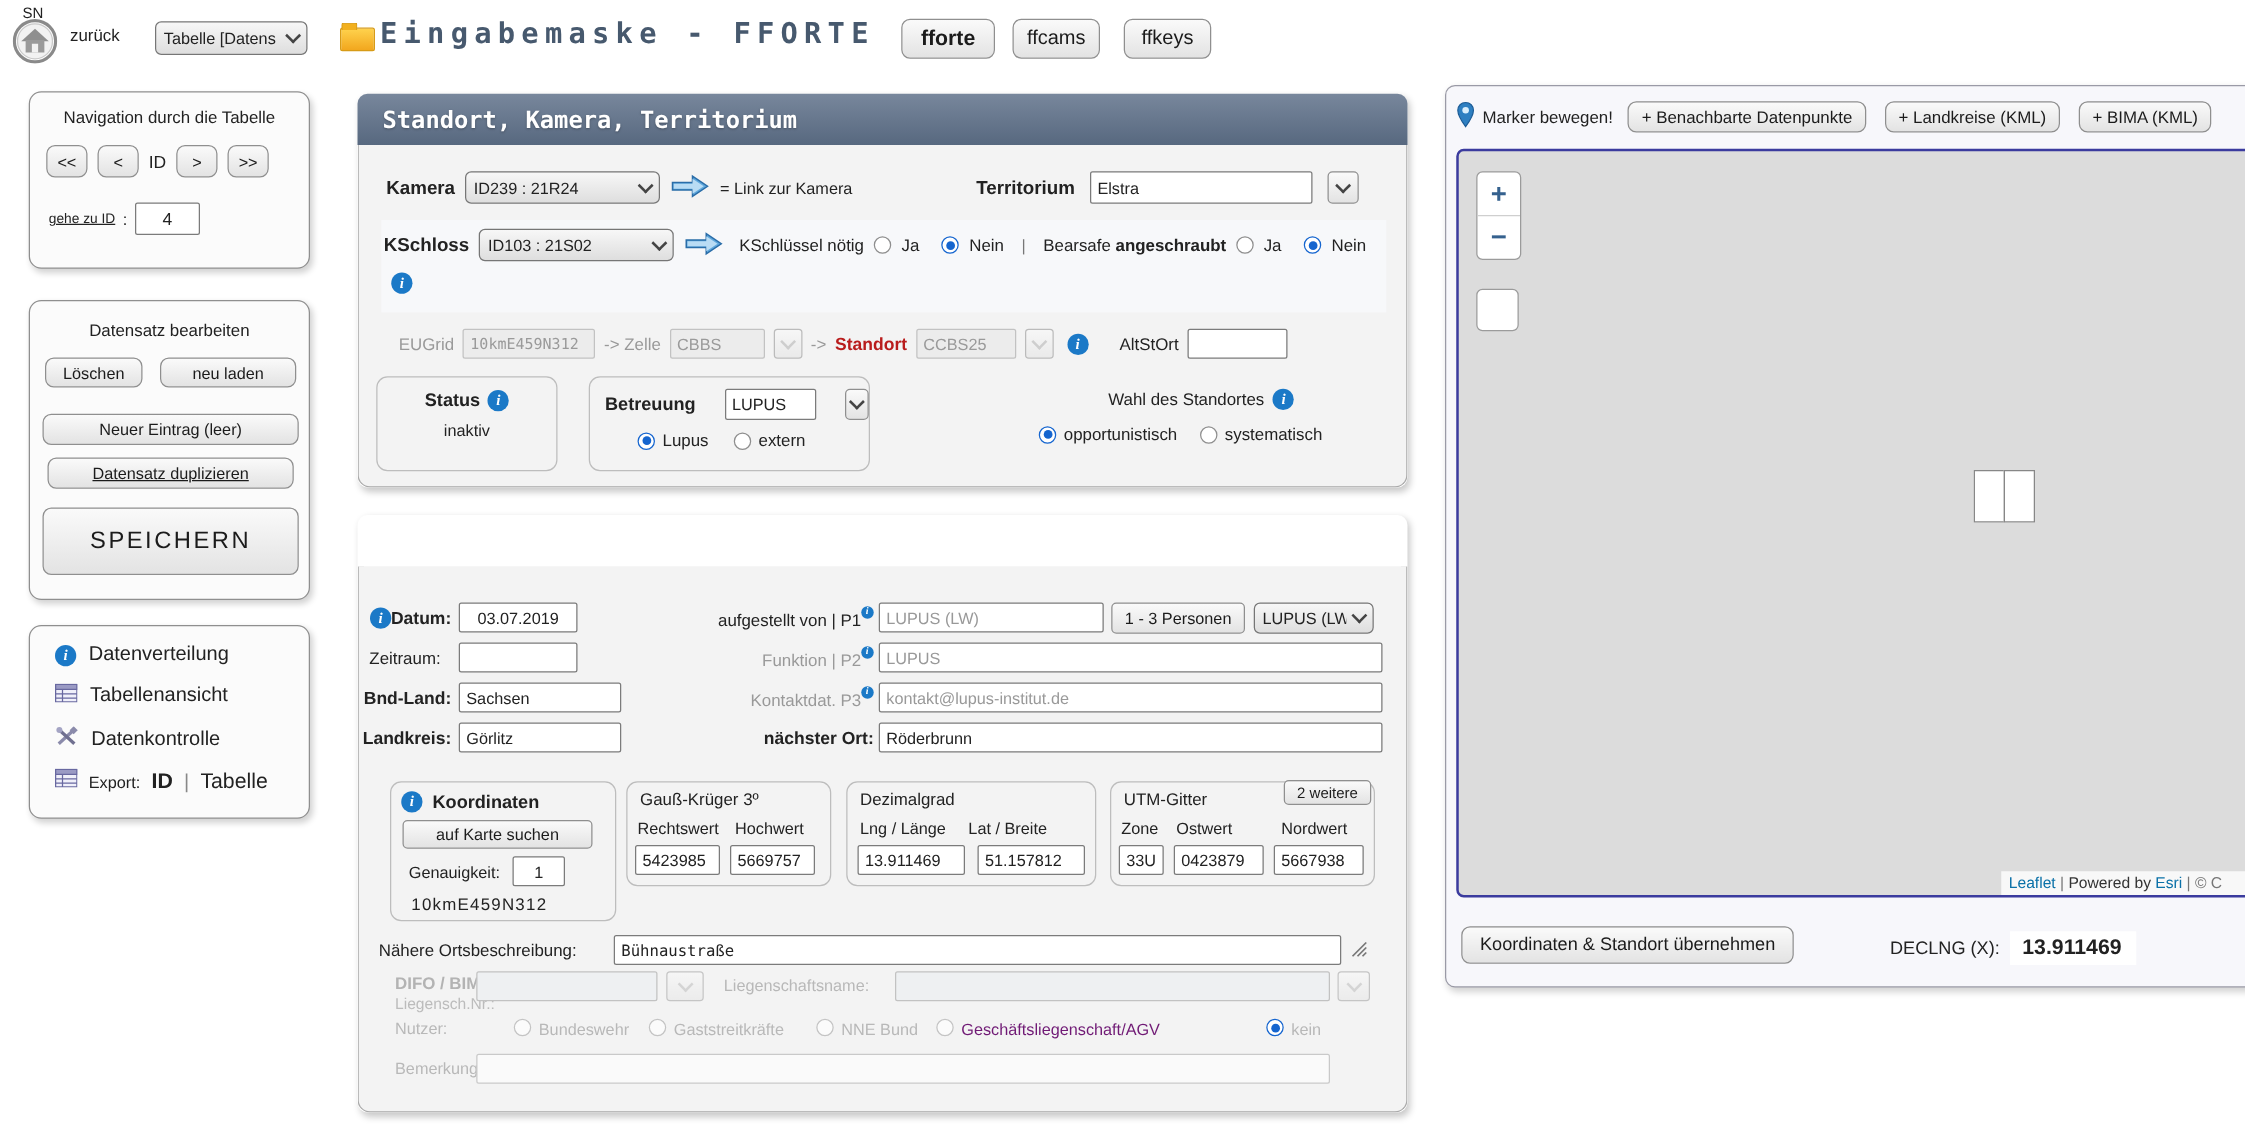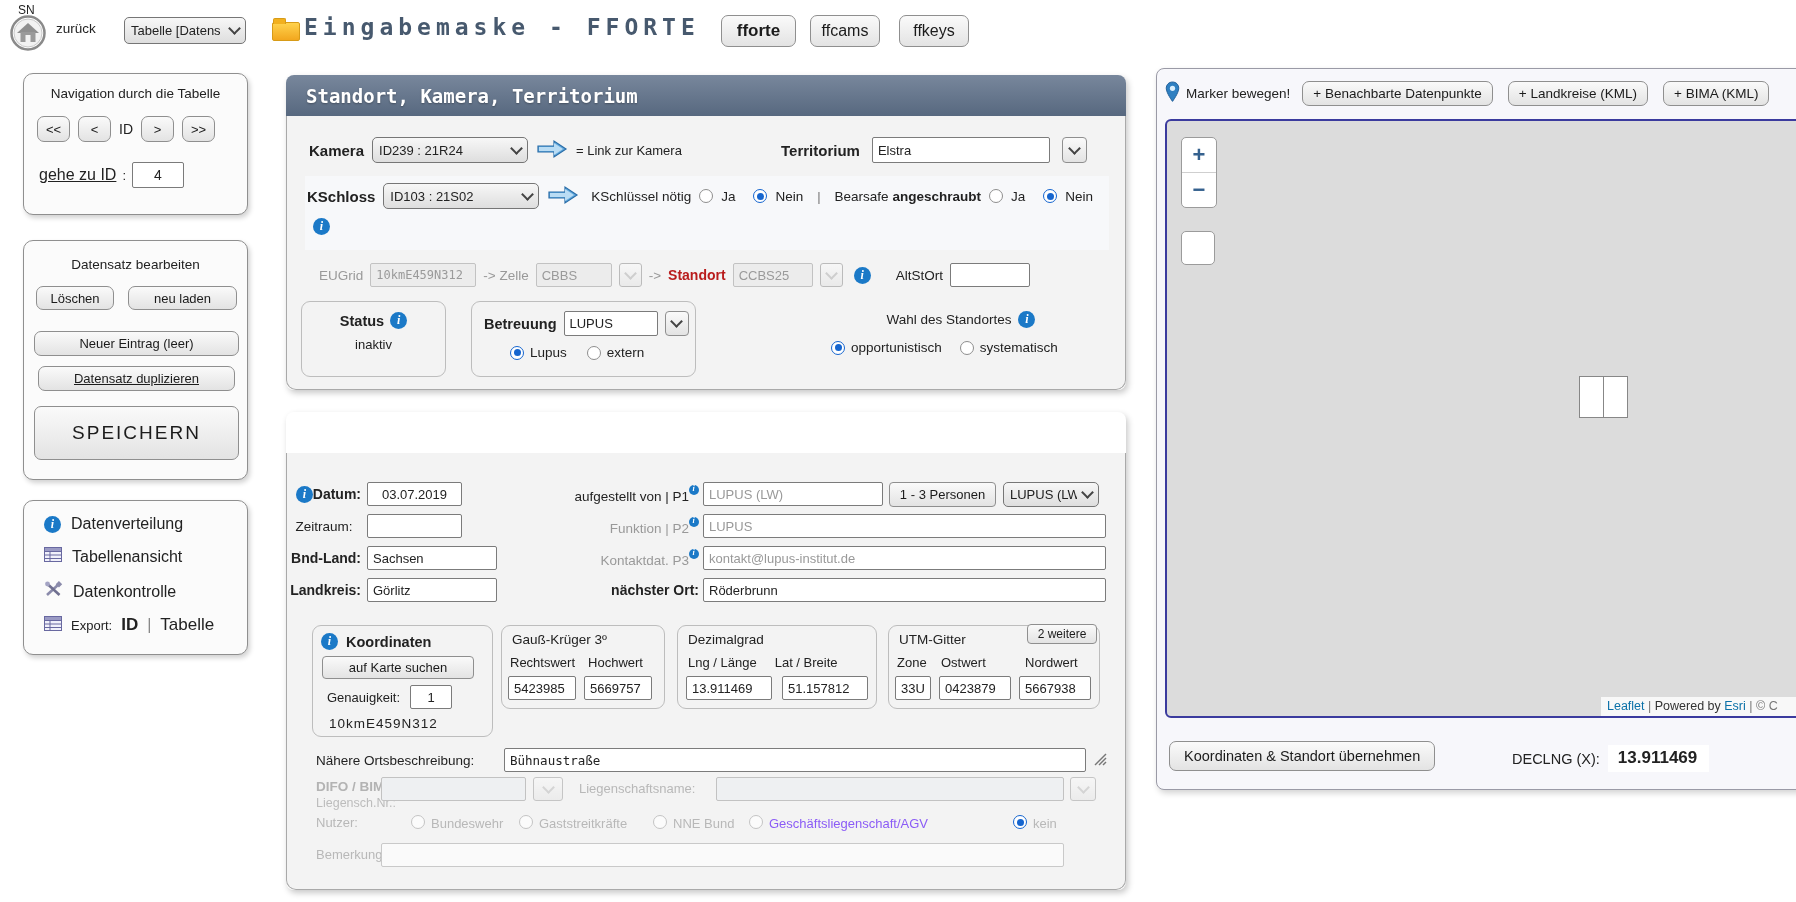--- a/index.html
+++ b/index.html
@@ -104,21 +104,21 @@
   <div class="panel" style="left:23px;top:73px;width:225px;height:142px;">
     <div style="text-align:center;margin-top:12px;font-size:13.5px;">Navigation durch die Tabelle</div>
     <div style="position:absolute;left:13px;top:42px;display:flex;align-items:center;gap:8px;">
       <span class="btn" style="width:33px;height:26px;font-size:13px;">&lt;&lt;</span>
       <span class="btn" style="width:33px;height:26px;font-size:13px;">&lt;</span>
       <span style="font-size:14px;">ID</span>
       <span class="btn" style="width:33px;height:26px;font-size:13px;">&gt;</span>
       <span class="btn" style="width:33px;height:26px;font-size:13px;">&gt;&gt;</span>
     </div>
     <div style="position:absolute;left:15px;top:88px;display:flex;align-items:center;gap:6px;">
-      <span style="font-size:16px;text-decoration:underline;">gehe zu ID</span>
+      <span style="font-size:11px;text-decoration:underline;">gehe zu ID</span>
       <span>:</span>
       <span class="inp" style="width:52px;height:26px;justify-content:center;font-size:14px;">4</span>
     </div>
   </div>
 
   <div class="panel" style="left:23px;top:240px;width:225px;height:240px;">
     <div style="text-align:center;margin-top:16px;font-size:13.5px;">Datensatz bearbeiten</div>
     <span class="btn" style="position:absolute;left:12px;top:45px;width:78px;height:24px;">Löschen</span>
     <span class="btn" style="position:absolute;left:104px;top:45px;width:109px;height:24px;">neu laden</span>
     <span class="btn" style="position:absolute;left:10px;top:90px;width:205px;height:25px;">Neuer Eintrag (leer)</span>
@@ -239,21 +239,21 @@
 
       <div class="obox" style="left:14px;top:185px;width:145px;height:76px;">
         <div style="display:flex;justify-content:center;align-items:center;gap:6px;margin-top:10px;">
           <span class="b" style="font-size:14.5px;">Status</span>
           <span class="info"></span>
         </div>
         <div style="text-align:center;margin-top:8px;font-size:13px;">inaktiv</div>
       </div>
 
       <div class="obox" style="left:184px;top:185px;width:225px;height:76px;">
-        <div style="display:flex;align-items:center;gap:7px;margin:9px 0 0 12px;">
+        <div style="display:flex;align-items:center;gap:23px;margin:9px 0 0 12px;">
           <span class="b" style="font-size:14.5px;">Betreuung</span>
           <span class="inp" style="width:94px;height:25px;">LUPUS</span>
           <span class="btn" style="width:24px;height:25px;border-radius:4px;">
               <span class="chev"></span>
             </span>
         </div>
         <div style="display:flex;align-items:center;gap:6px;margin:9px 0 0 38px;">
           <span class="r on"></span>
           <span style="font-size:13.5px;">Lupus</span>
           <span class="r" style="margin-left:14px;"></span>
@@ -358,21 +358,21 @@
           <span style="width:84px;">Ostwert</span>
           <span>Nordwert</span>
         </div>
         <div style="display:flex;gap:8px;margin:6px 0 0 6px;">
           <span class="inp" style="width:36px;">33U</span>
           <span class="inp" style="width:72px;">0423879</span>
           <span class="inp" style="width:72px;">5667938</span>
         </div>
       </div>
 
-      <div class="row" style="left:29px;top:294px;height:26px;">
+      <div class="row" style="left:16px;top:294px;height:26px;">
         <span style="font-size:13.5px;width:188px;">Nähere Ortsbeschreibung:</span>
         <span class="inp mono" style="width:582px;font-size:12.5px;">Bühnaustraße</span>
         <span style="margin-left:6px;"><svg width="15" height="15" viewBox="0 0 15 15">
               <line x1="3" y1="14" x2="14" y2="3" stroke="#777" stroke-width="1.4"></line>
               <line x1="7" y1="14" x2="14" y2="7" stroke="#777" stroke-width="1.4"></line>
               <line x1="11" y1="14" x2="14" y2="11" stroke="#777" stroke-width="1.4"></line>
             </svg></span>
       </div>
 
       <div class="abs" style="left:0;top:322px;width:830px;height:110px;color:#aaa;">
@@ -389,21 +389,21 @@
           </span>
 
         <span style="position:absolute;left:29px;top:40px;font-size:13px;color:#b8b8b8;">Nutzer:</span>
         <span class="r dis" style="position:absolute;left:124px;top:40px;"></span>
         <span style="position:absolute;left:144px;top:41px;font-size:13px;color:#b8b8b8;">Bundeswehr</span>
         <span class="r dis" style="position:absolute;left:232px;top:40px;"></span>
         <span style="position:absolute;left:252px;top:41px;font-size:13px;color:#b8b8b8;">Gaststreitkräfte</span>
         <span class="r dis" style="position:absolute;left:366px;top:40px;"></span>
         <span style="position:absolute;left:386px;top:41px;font-size:13px;color:#b8b8b8;">NNE Bund</span>
         <span class="r dis" style="position:absolute;left:462px;top:40px;"></span>
-        <span style="position:absolute;left:482px;top:41px;font-size:13px;color:#8b5cf6;">Geschäftsliegenschaft/AGV</span>
+        <span style="position:absolute;left:482px;top:41px;font-size:13px;color:#701a75;">Geschäftsliegenschaft/AGV</span>
         <span class="r on" style="position:absolute;left:726px;top:40px;"></span>
         <span style="position:absolute;left:746px;top:41px;font-size:13px;color:#b8b8b8;">kein</span>
 
         <span style="position:absolute;left:29px;top:72px;font-size:13px;color:#b8b8b8;">Bemerkungen:</span>
         <span class="inp lite" style="position:absolute;left:94px;top:68px;width:683px;"></span>
       </div>
     </div>
   </div>
 
   <div class="map-shell">

